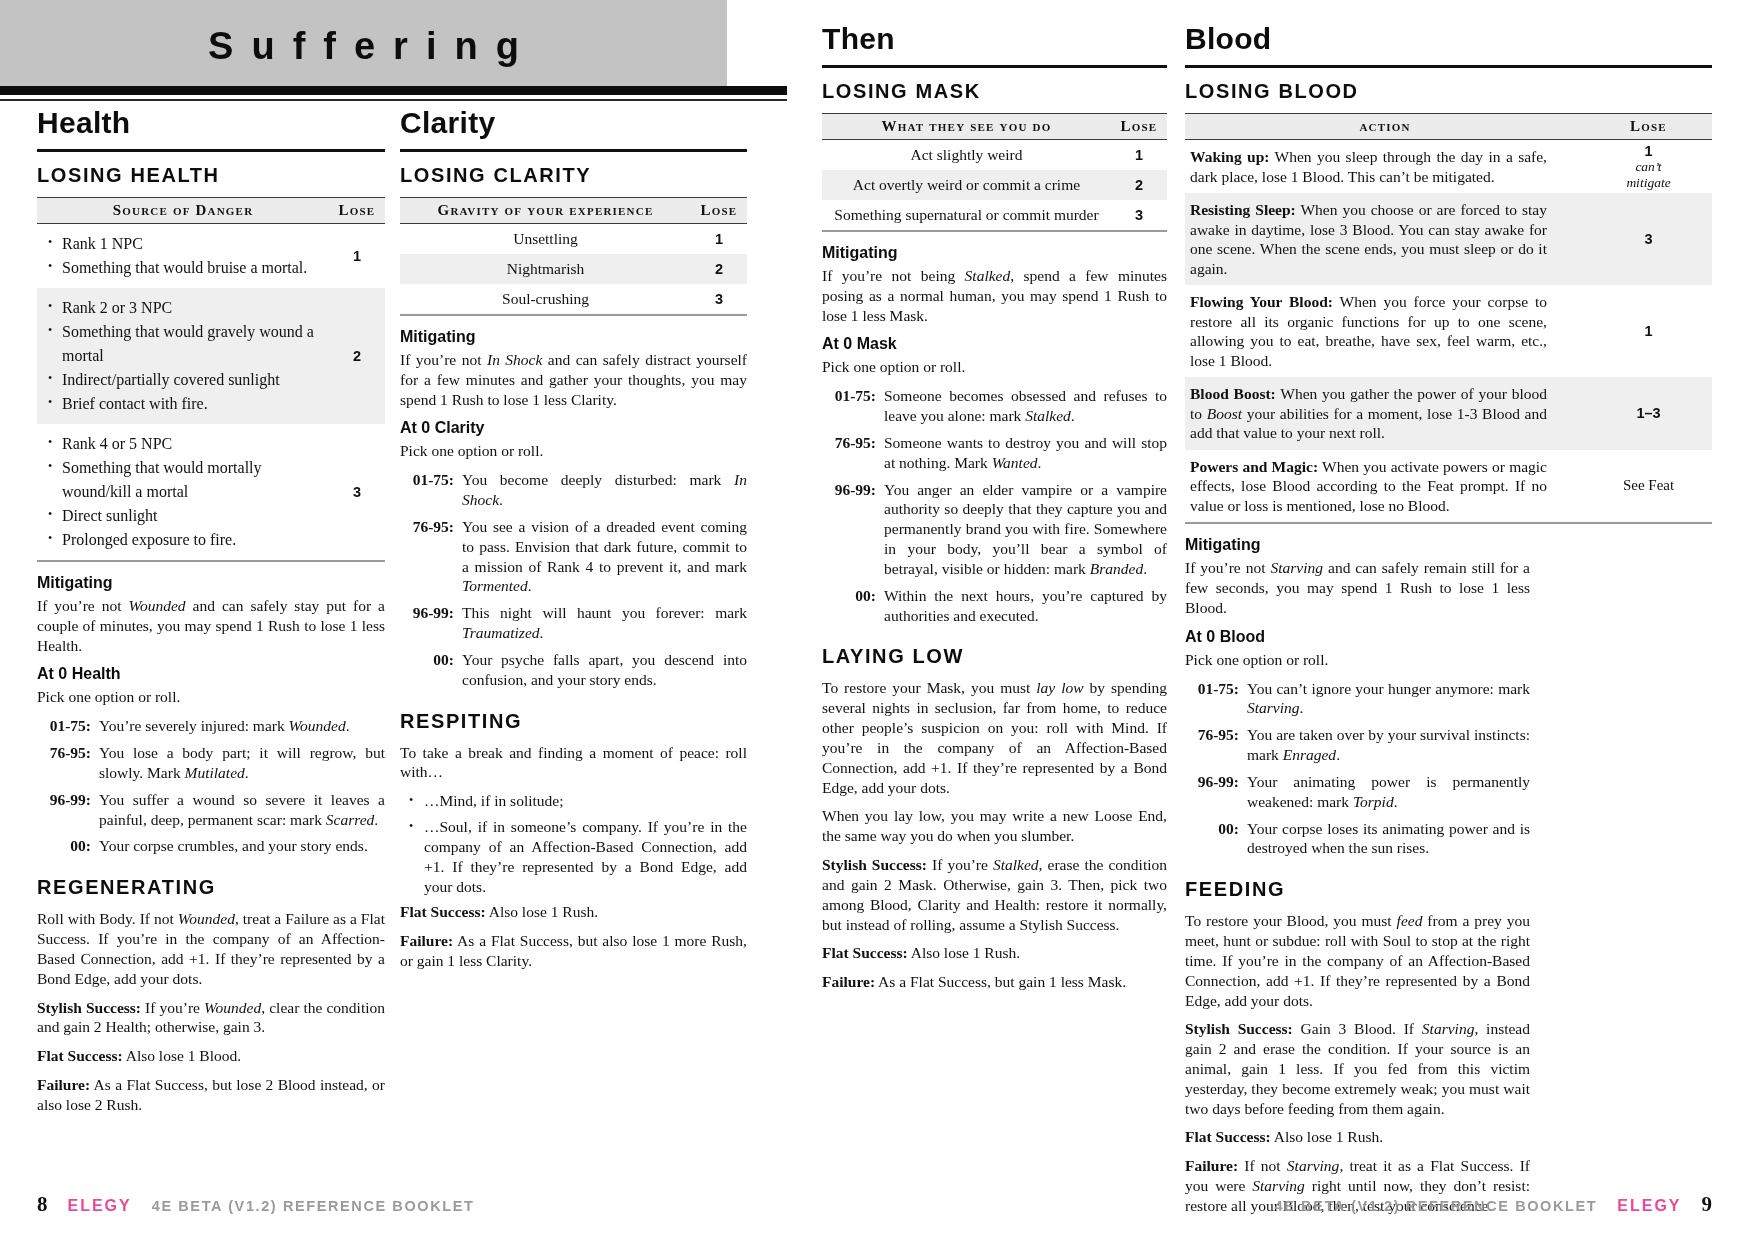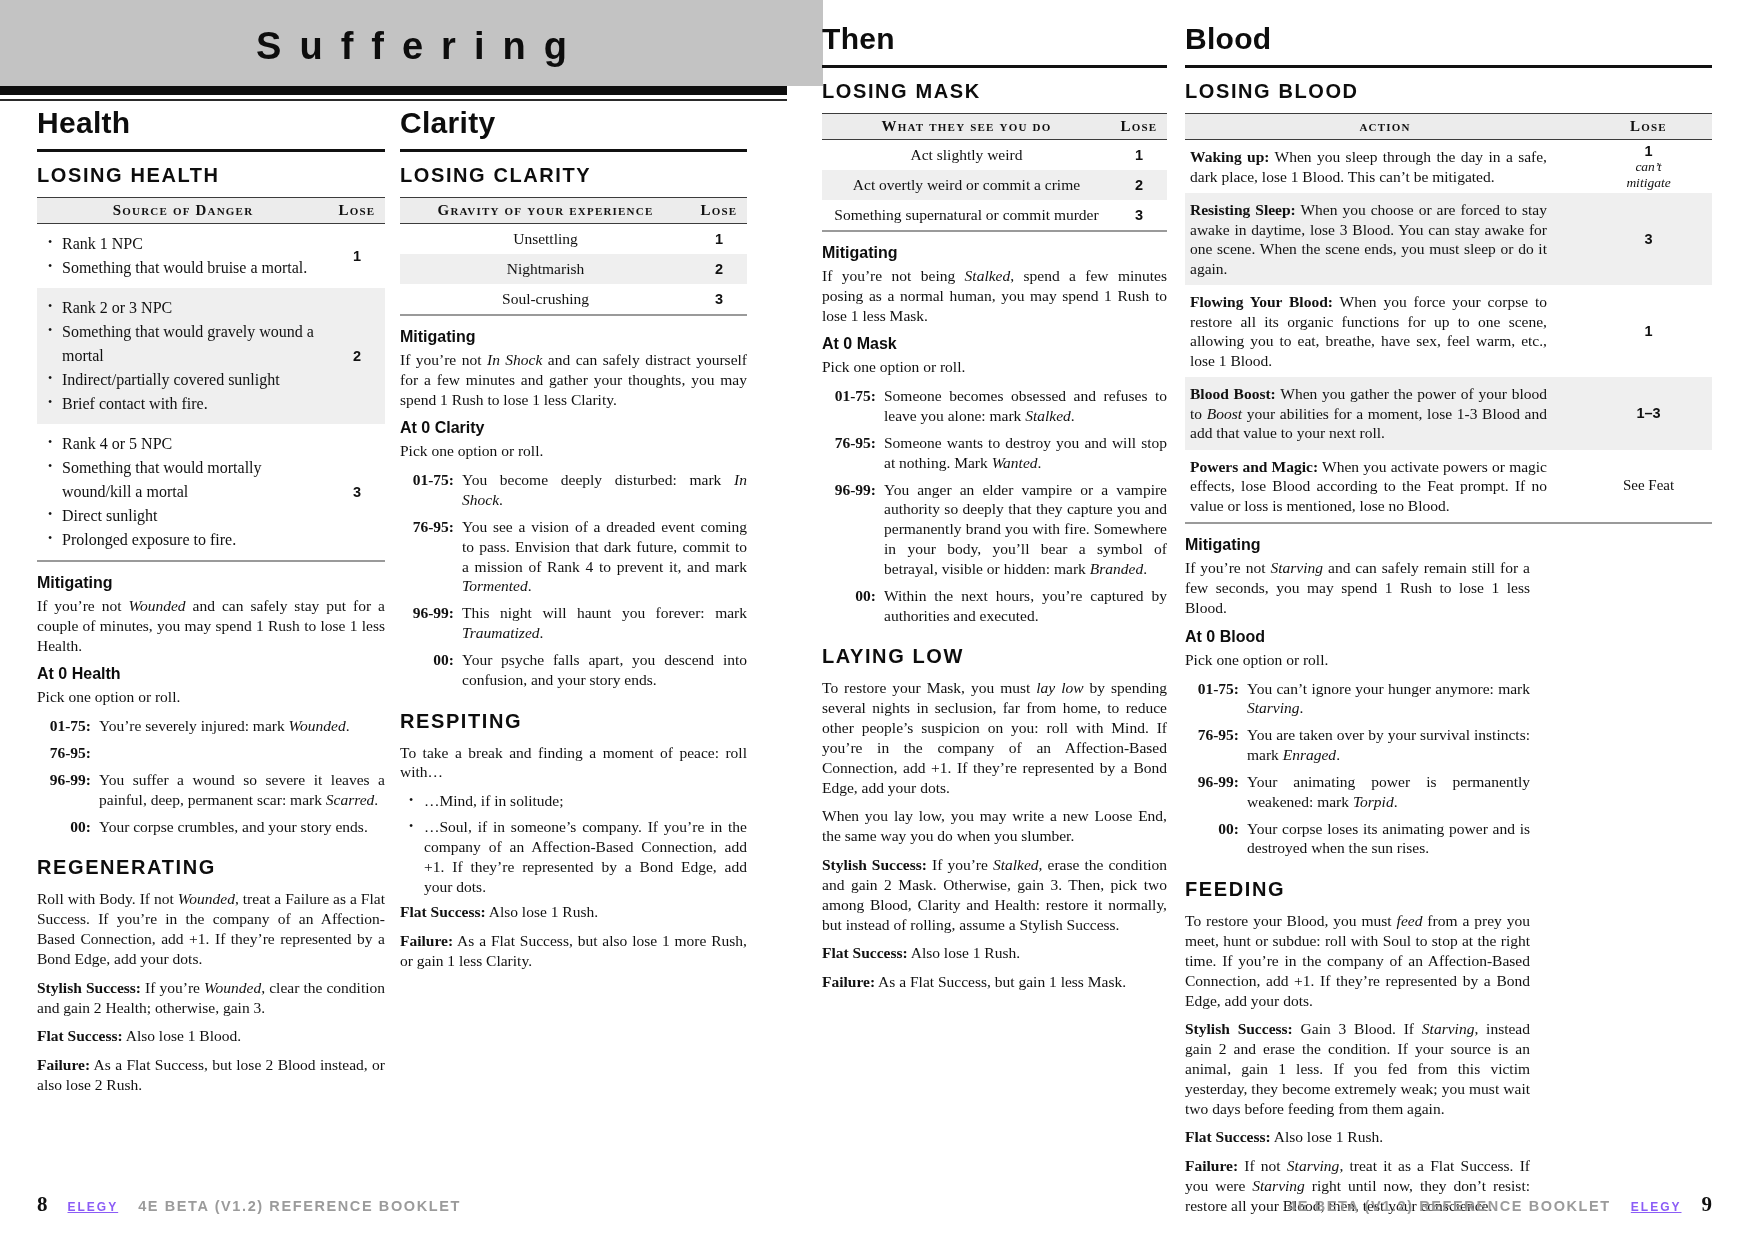--- a/index.html
+++ b/index.html
@@ -1,20 +1,20 @@
 <!DOCTYPE html>
 <html><head>
 <meta charset="utf-8">
 <style>
   * { margin:0; padding:0; box-sizing:border-box; }
   html,body { width:1748px; height:1240px; background:#ffffff; color:#111;
               font-family:"Liberation Serif", serif; overflow:hidden; position:relative; }
 
   
-  .banner { position:absolute; left:0; top:0; width:823px; height:86px; background:#c3c3c3; }
+  .banner { position:absolute; left:0; top:0; width:727px; height:86px; background:#c3c3c3; }
   .banner h1 { font-family:"Liberation Sans", sans-serif; font-weight:700; font-size:38px;
                letter-spacing:18px; padding-left:18px; text-align:center; line-height:92px; color:#0d0d0d; }
   .banner-bar  { position:absolute; left:0; top:86px; width:787px; height:9px; background:#0d0d0d; }
   .banner-line { position:absolute; left:0; top:99px; width:787px; height:2px; background:#2a2a2a; }
 
   
   .col { position:absolute; }
   #col-health  { left:37px;   top:106px; width:348px; }
   #col-clarity { left:400px;  top:106px; width:347px; }
   #col-mask    { left:822px;  top:22px;  width:345px; }
@@ -63,21 +63,21 @@
   .b-item { display:flex; margin:0 0 2px 8px; }
   .b-item .dot { width:16px; min-width:16px; position:relative; }
   .b-item .dot::before { content:"•"; font-size:12px; position:absolute; top:2px; left:1px; }
   .b-item .rtext { margin-bottom:4px; }
 
   
   .footer { position:absolute; top:1192px; display:flex; align-items:baseline; gap:20px;
             font-family:"Liberation Sans", sans-serif; white-space:nowrap; }
   .f8 { left:37px; } .f9 { right:36px; }
   .pnum  { font-family:"Liberation Serif", serif; font-weight:700; font-size:21px; color:#111; }
-  .brand { font-weight:700; font-size:12px; letter-spacing:2px; color:#8b5cf6;text-decoration:underline; }
+  .brand { font-weight:700; font-size:16px; letter-spacing:2px; color:#ec4899; }
   .bklt  { font-weight:700; font-size:14.5px; letter-spacing:1.6px; color:#9b9b9b; }
 </style>
 </head>
 <body>
 
 <div class="banner">
   <h1>Suffering</h1>
 </div>
 <div class="banner-bar"></div>
 <div class="banner-line"></div>
@@ -122,20 +122,21 @@
   <p><span>If you’re not </span><em>Wounded</em><span> and can safely stay put for a couple of minutes, you may spend 1 Rush to lose 1 less Health.</span></p>
   <h4>At 0 Health</h4>
   <p>Pick one option or roll.</p>
 
   <div class="roll">
     <div class="range">01-75:</div>
     <div class="rtext"><span>You’re severely injured: mark </span><em>Wounded</em><span>.</span></div>
   </div>
   <div class="roll">
     <div class="range">76-95:</div>
+    <div class="rtext"><span>You lose a body part; it will regrow, but slowly. Mark </span><em>Mutilated</em><span>.</span></div>
   </div>
   <div class="roll">
     <div class="range">96-99:</div>
     <div class="rtext"><span>You suffer a wound so severe it leaves a painful, deep, permanent scar: mark </span><em>Scarred</em><span>.</span></div>
   </div>
   <div class="roll">
     <div class="range">00:</div>
     <div class="rtext"><span>Your corpse crumbles, and your story ends.</span></div>
   </div>
 

